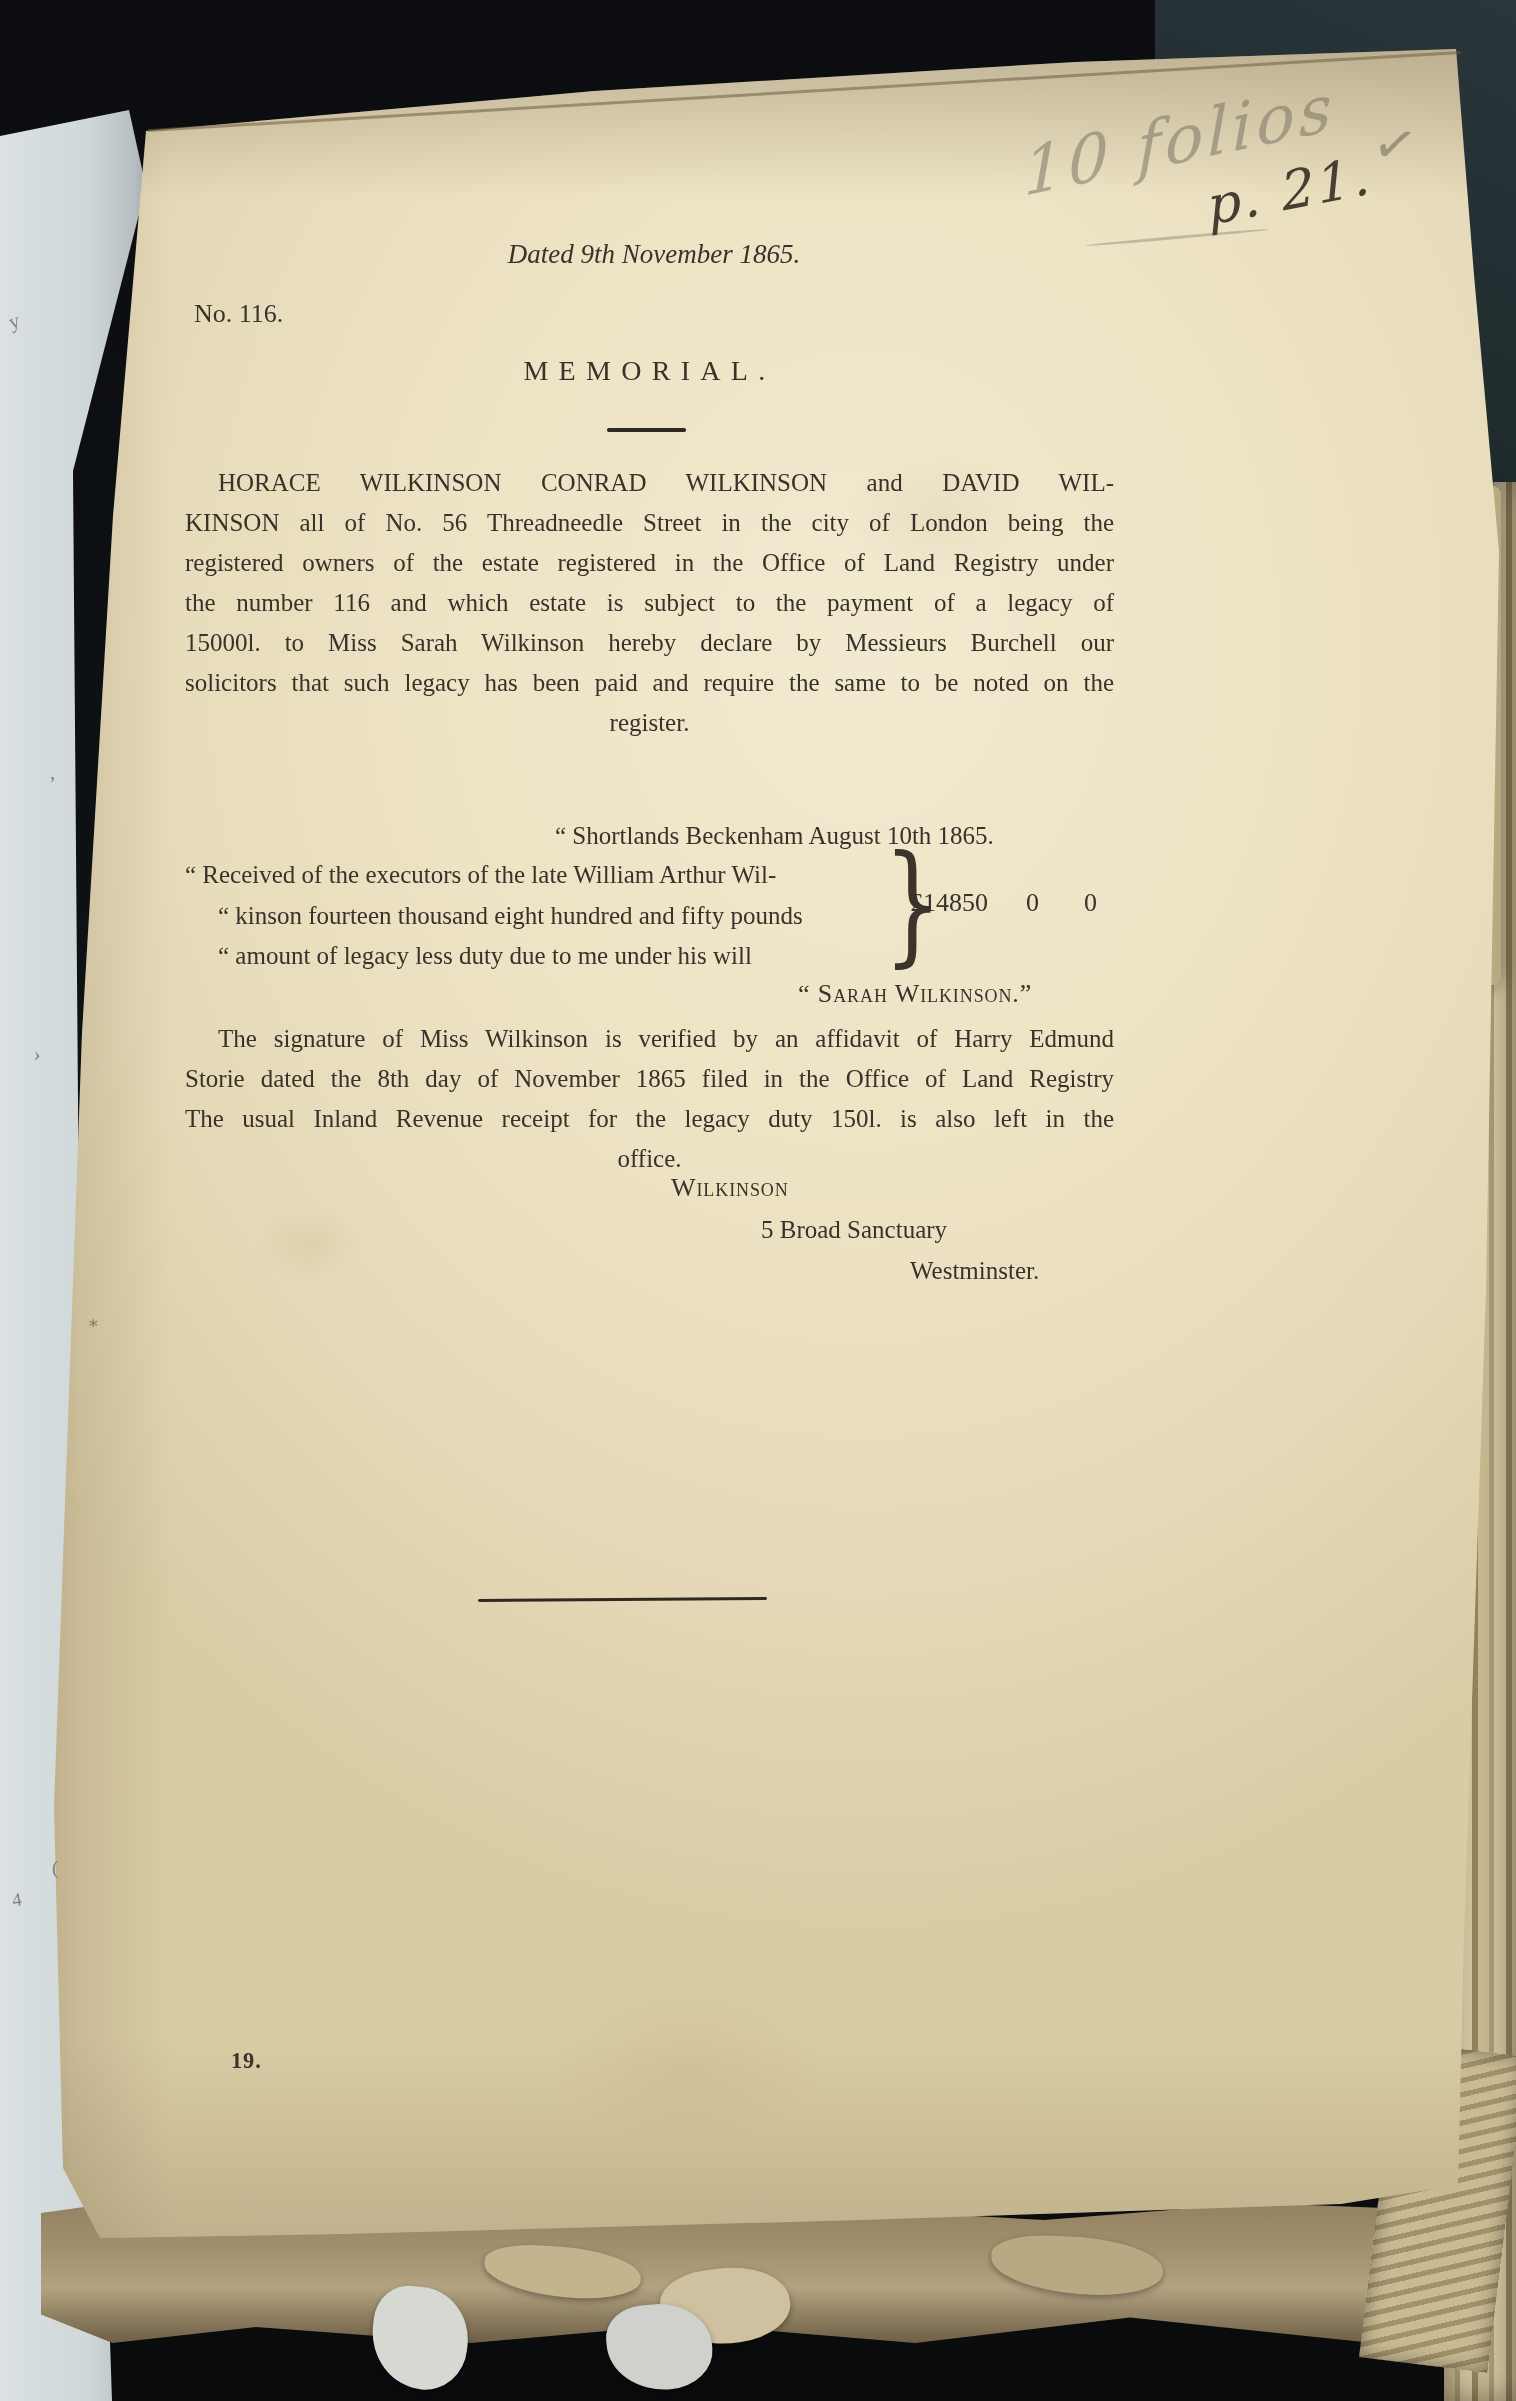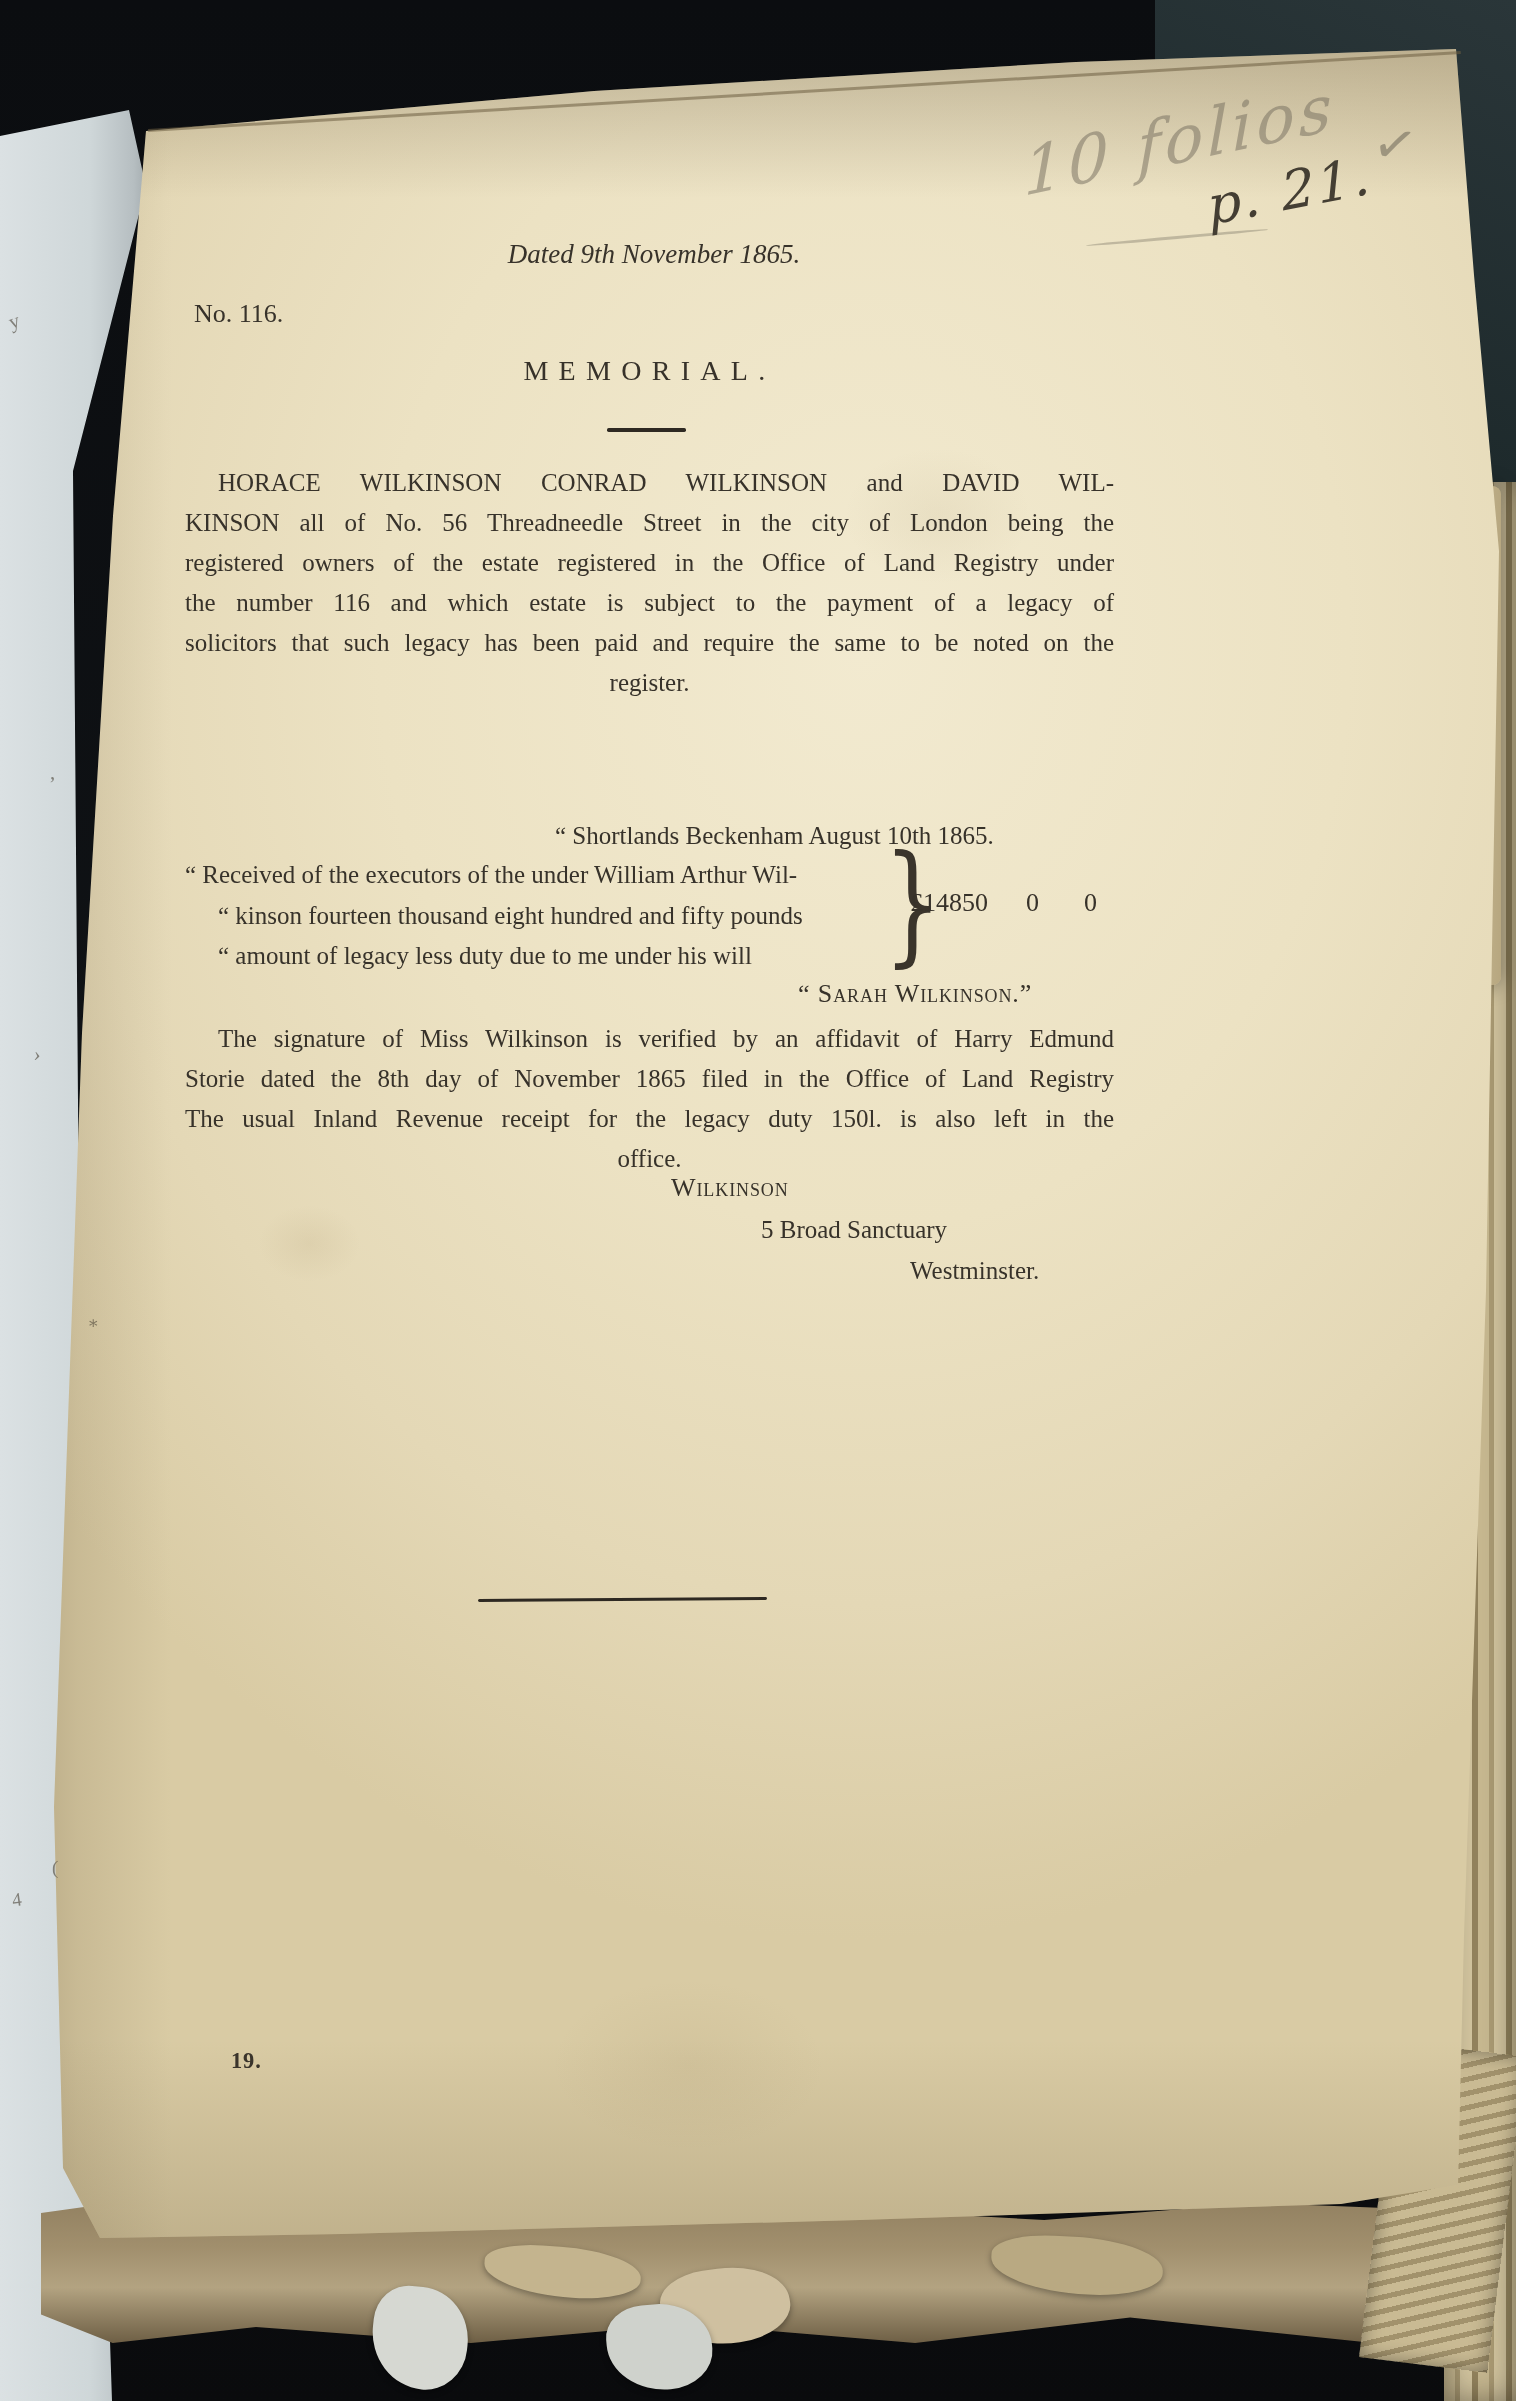--- a/index.html
+++ b/index.html
@@ -153,27 +153,28 @@
     <div class="t" style="left:0;top:234px;width:1308px;text-align:center;font-style:italic;font-size:27px;">Dated 9th November 1865.</div>
     <div class="t" style="left:194px;top:294px;font-size:26px;">No. 116.</div>
     <div class="t" style="left:185px;top:351px;width:929px;text-align:center;font-size:28px;letter-spacing:10.3px;">MEMORIAL.</div>
     <div class="rule" style="left:607px;top:428px;width:79px;height:4.3px;"></div>
 
     <div class="para" style="top:463px;">
       <div class="j ind">HORACE WILKINSON CONRAD WILKINSON and DAVID WIL-</div>
       <div class="j">KINSON all of No. 56 Threadneedle Street in the city of London being the</div>
       <div class="j">registered owners of the estate registered in the Office of Land Registry under</div>
       <div class="j">the number 116 and which estate is subject to the payment of a legacy of</div>
+      <div class="j">15000l. to Miss Sarah Wilkinson hereby declare by Messieurs Burchell our</div>
       <div class="j">solicitors that such legacy has been paid and require the same to be noted on the</div>
       <div class="l">register.</div>
     </div>
 
 
     <div class="t" style="left:555px;top:816px;">“ Shortlands Beckenham August 10th 1865.</div>
-    <div class="t" style="left:185px;top:855px;">“ Received of the executors of the under William Arthur Wil-</div>
+    <div class="t" style="left:185px;top:855px;">“ Received of the executors of the late William Arthur Wil-</div>
     <div class="t" style="left:218px;top:896px;">“ kinson fourteen thousand eight hundred and fifty pounds</div>
     <div class="t" style="left:218px;top:936px;">“ amount of legacy less duty due to me under his will</div>
     <div class="brace">}</div>
     <div class="amount">
       <span>£14850</span><span class="gap1">0</span><span class="gap2">0</span>
     </div>
     <div class="t smallcaps" style="left:798px;top:974px;font-size:26px;">“ Sarah Wilkinson.”</div>
 
     <div class="para" style="top:1019px;">
       <div class="j ind">The signature of Miss Wilkinson is verified by an affidavit of Harry Edmund</div>

